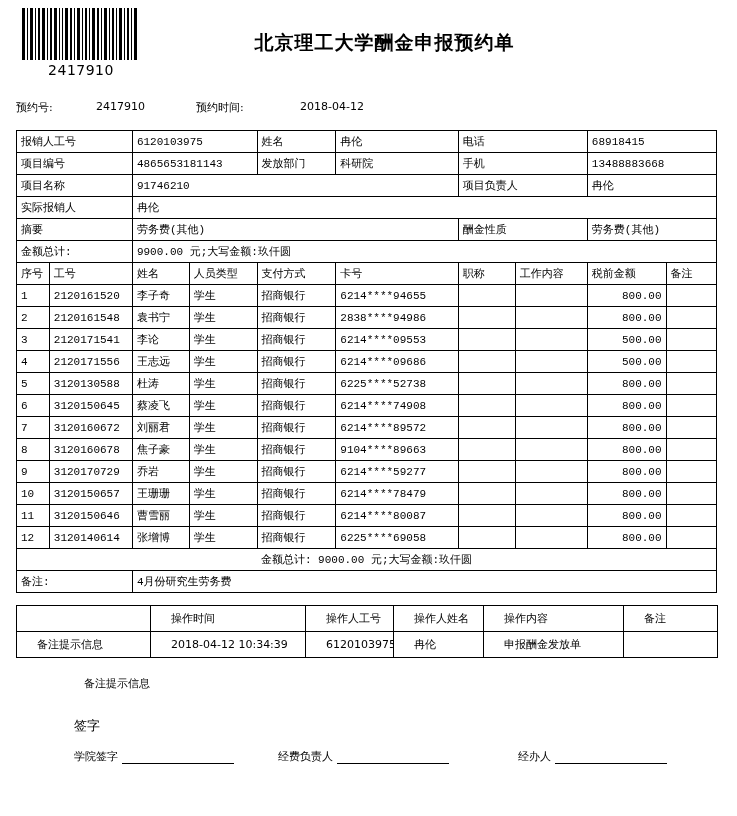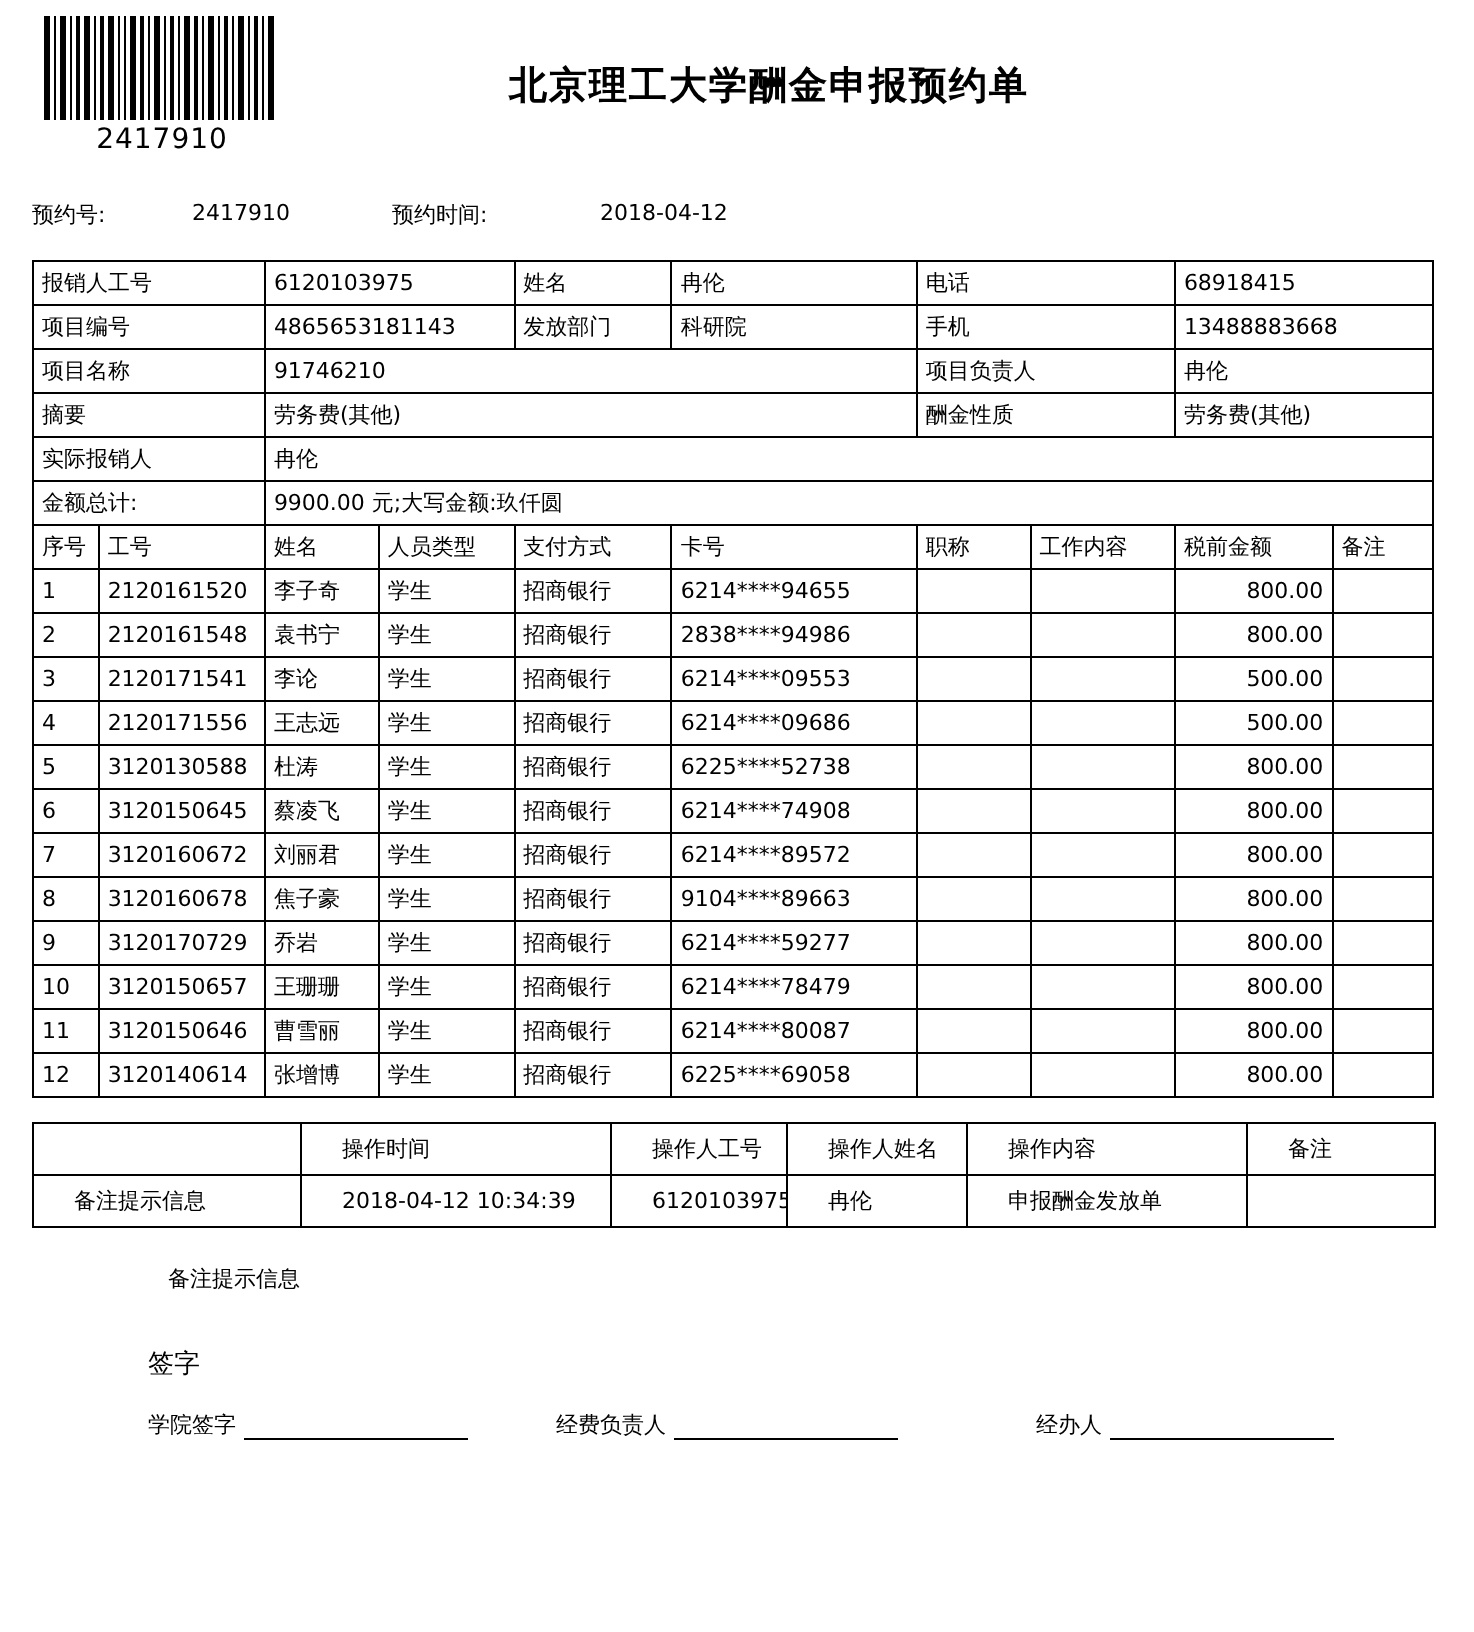--- a/index.html
+++ b/index.html
@@ -72,20 +72,21 @@
   .bl-no-value   { left: 96px;  top: 0; }
   .bl-time-label { left: 196px; top: 0; }
   .bl-time-value { left: 300px; top: 0; }
 
   
   table.grid {
     border-collapse: collapse;
     width: 701px;
     margin: 4px 16px 0 16px;
     table-layout: fixed;
+    font-family: Liberation Mono, monospace;
   }
   table.grid td {
     border: 1px solid #000000;
     padding: 2px 4px;
     font-size: 11px;
     height: 17px;
     vertical-align: middle;
     overflow: hidden;
     white-space: nowrap;
   }
@@ -225,29 +226,29 @@
       </tr>
 
       <tr>
         <td colspan="2">项目名称</td>
         <td colspan="4">91746210</td>
         <td colspan="2">项目负责人</td>
         <td colspan="2">冉伦</td>
       </tr>
 
       <tr>
+        <td colspan="2">实际报销人</td>
+        <td colspan="8">冉伦</td>
+      </tr>
+
+      <tr>
         <td colspan="2">摘要</td>
         <td colspan="4">劳务费(其他)</td>
         <td colspan="2">酬金性质</td>
         <td colspan="2">劳务费(其他)</td>
-      </tr>
-
-      <tr>
-        <td colspan="2">实际报销人</td>
-        <td colspan="8">冉伦</td>
       </tr>
 
       <tr>
         <td colspan="2">金额总计:</td>
         <td colspan="8">9900.00  元;大写金额:玖仟圆</td>
       </tr>
 
       <tr>
         <td>序号</td>
         <td>工号</td>
@@ -399,21 +400,28 @@
         <td>张增博</td>
         <td>学生</td>
         <td>招商银行</td>
         <td>6225****69058</td>
         <td></td>
         <td></td>
         <td class="amount-cell">800.00</td>
         <td></td>
       </tr>
 
-
+      <tr>
+        <td class="ctr" colspan="10">金额总计: 9000.00 元;大写金额:玖仟圆</td>
+      </tr>
+
+      <tr>
+        <td colspan="2">备注:</td>
+        <td colspan="8">4月份研究生劳务费</td>
+      </tr>
     </tbody>
   </table>
 
   <table class="audit">
     <colgroup>
       <col style="width:134px">
       <col style="width:155px">
       <col style="width:88px">
       <col style="width:90px">
       <col style="width:140px">

